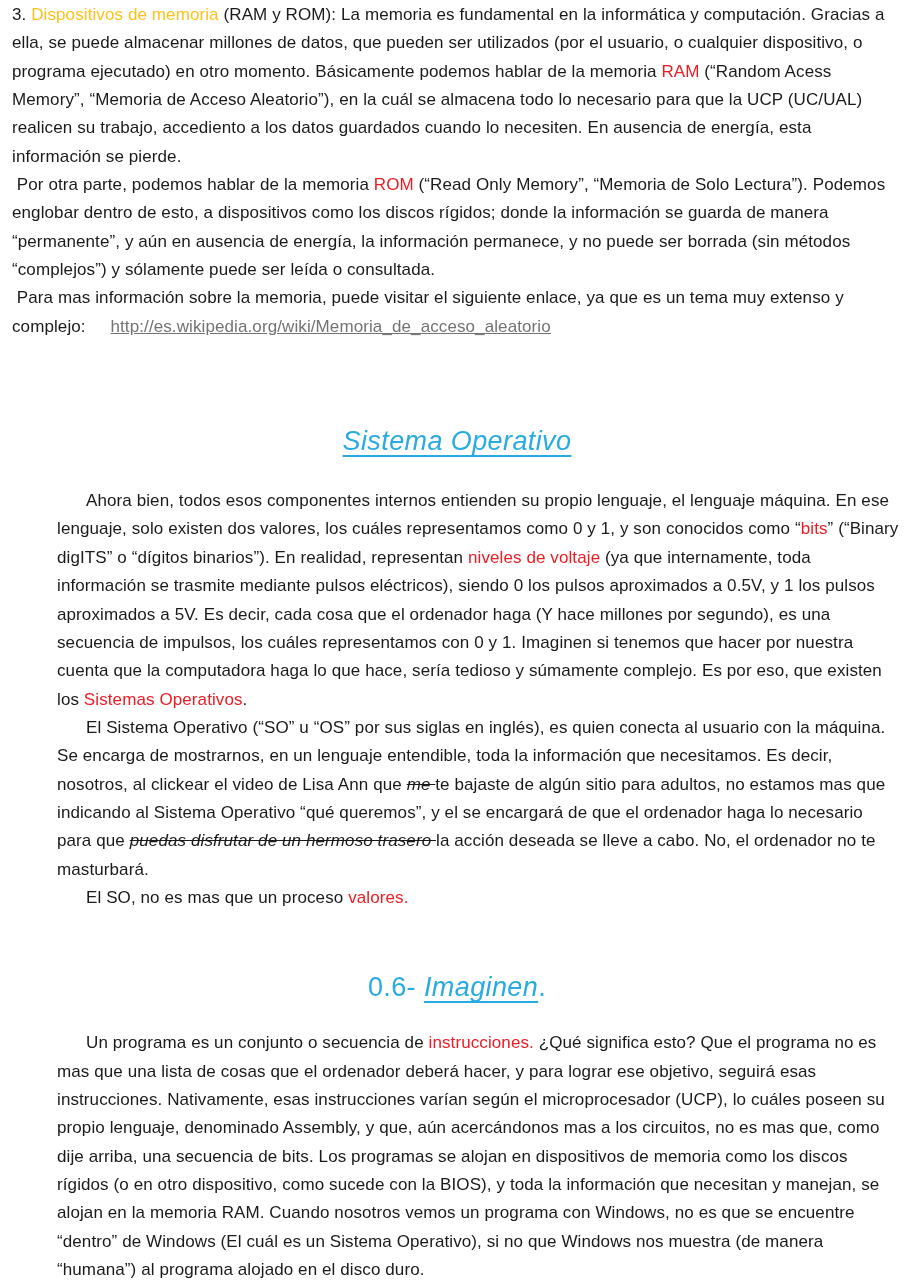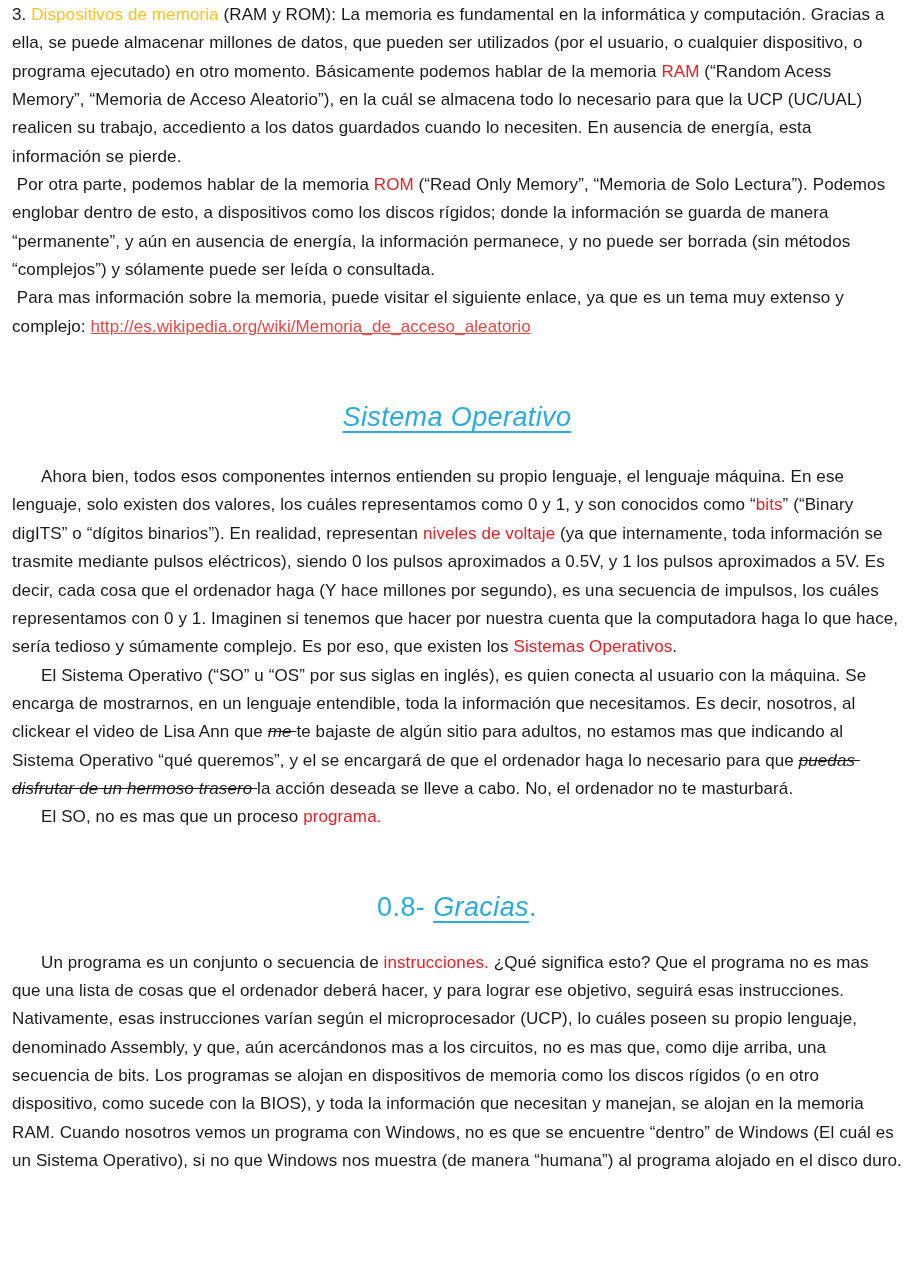--- a/index.html
+++ b/index.html
@@ -22,30 +22,32 @@
     letter-spacing: 0.1px;
     color: #1a1a1a;
   }
   .doc p {
     margin: 0;
     white-space: pre-wrap;
     text-align: left;
   }
   .doc p.indent {
     text-indent: 29px;
+    margin-left: 45px;
   }
   .hl-yellow { color: #FCC21B; }
   .hl-red    { color: #EC1C24; }
   .strike    { text-decoration: line-through; font-style: italic; }
   a.doc-link {
-    color: #ef4444;
+    color: #737373;
     text-decoration: underline;
+    margin-left: 20px;
   }
   h2.heading {
-    margin: 61px 0 30px 0;
+    margin: 85px 0 30px 0;
     text-align: center;
     font-weight: normal;
     font-size: 27px;
     line-height: 31px;
     letter-spacing: 0.4px;
     color: #29ABE2;
     white-space: pre-wrap;
   }
   h2.heading.second {
     margin: 60px 0 26px 0;
@@ -67,20 +69,20 @@
   <p><span> Por otra parte, podemos hablar de la memoria </span><span class="hl-red">ROM</span><span> (“Read Only Memory”, “Memoria de Solo Lectura”). Podemos englobar dentro de esto, a dispositivos como los discos rígidos; donde la información se guarda de manera “permanente”, y aún en ausencia de energía, la información permanece, y no puede ser borrada (sin métodos “complejos”) y sólamente puede ser leída o consultada.</span></p>
 
   <p><span> Para mas información sobre la memoria, puede visitar el siguiente enlace, ya que es un tema muy extenso y complejo: </span><a href="#" class="doc-link">http://es.wikipedia.org/wiki/Memoria_de_acceso_aleatorio</a></p>
 
   <h2 class="heading"><span class="h-emph">Sistema Operativo</span></h2>
 
   <p class="indent"><span>Ahora bien, todos esos componentes internos entienden su propio lenguaje, el lenguaje máquina. En ese lenguaje, solo existen dos valores, los cuáles representamos como 0 y 1, y son conocidos como “</span><span class="hl-red">bits</span><span>” (“Binary digITS” o “dígitos binarios”). En realidad, representan </span><span class="hl-red">niveles de voltaje</span><span> (ya que internamente, toda información se trasmite mediante pulsos eléctricos), siendo 0 los pulsos aproximados a 0.5V, y 1 los pulsos aproximados a 5V. Es decir, cada cosa que el ordenador haga (Y hace millones por segundo), es una secuencia de impulsos, los cuáles representamos con 0 y 1. Imaginen si tenemos que hacer por nuestra cuenta que la computadora haga lo que hace, sería tedioso y súmamente complejo. Es por eso, que existen los </span><span class="hl-red">Sistemas Operativos</span><span>.</span></p>
 
   <p class="indent"><span>El Sistema Operativo (“SO” u “OS” por sus siglas en inglés), es quien conecta al usuario con la máquina. Se encarga de mostrarnos, en un lenguaje entendible, toda la información que necesitamos. Es decir, nosotros, al clickear el video de Lisa Ann que </span><span class="strike">me </span><span>te bajaste de algún sitio para adultos, no estamos mas que indicando al Sistema Operativo “qué queremos”, y el se encargará de que el ordenador haga lo necesario para que </span><span class="strike">puedas disfrutar de un hermoso trasero </span><span>la acción deseada se lleve a cabo. No, el ordenador no te masturbará.</span></p>
 
-  <p class="indent"><span>El SO, no es mas que un proceso </span><span class="hl-red">programa.</span></p>
+  <p class="indent"><span>El SO, no es mas que un proceso </span><span class="hl-red">valores.</span></p>
 
-  <h2 class="heading second"><span>0.8- </span><span class="h-emph">Gracias</span><span>.</span></h2>
+  <h2 class="heading second"><span>0.6- </span><span class="h-emph">Imaginen</span><span>.</span></h2>
 
   <p class="indent"><span>Un programa es un conjunto o secuencia de </span><span class="hl-red">instrucciones.</span><span> ¿Qué significa esto? Que el programa no es mas que una lista de cosas que el ordenador deberá hacer, y para lograr ese objetivo, seguirá esas instrucciones. Nativamente, esas instrucciones varían según el microprocesador (UCP), lo cuáles poseen su propio lenguaje, denominado Assembly, y que, aún acercándonos mas a los circuitos, no es mas que, como dije arriba, una secuencia de bits. Los programas se alojan en dispositivos de memoria como los discos rígidos (o en otro dispositivo, como sucede con la BIOS), y toda la información que necesitan y manejan, se alojan en la memoria RAM. Cuando nosotros vemos un programa con Windows, no es que se encuentre “dentro” de Windows (El cuál es un Sistema Operativo), si no que Windows nos muestra (de manera “humana”) al programa alojado en el disco duro.</span></p>
 
 
 </div>
 
 </body></html>

